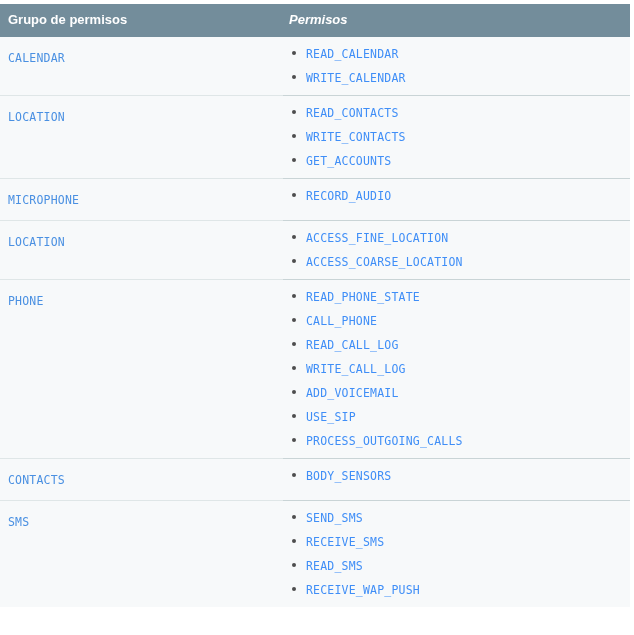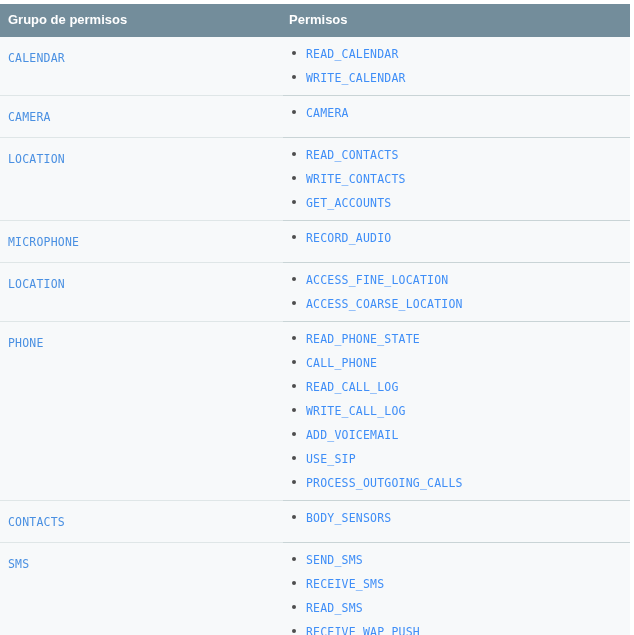--- a/index.html
+++ b/index.html
@@ -39,21 +39,21 @@
     font-family: "Liberation Sans", sans-serif;
     font-size: 13px;
     font-weight: bold;
     text-align: left;
     padding: 9px 0 10px 0;
     vertical-align: middle;
     line-height: 14px;
     border: none;
   }
   thead th.th-group { padding-left: 8px; margin-left: 48px; }
-  thead th.th-perms { padding-left: 6px; }
+  thead th.th-perms { padding-left: 6px; font-style: italic; }
 
   tbody td {
     background: #f7f9fa;
     vertical-align: top;
     padding: 0;
     border: none;
   }
 
   tbody tr td.cell-group {
     border-top: 1px solid #dfe6e7;
@@ -124,28 +124,20 @@
         <tr>
           <td class="cell-group"><span class="grp-name">CALENDAR</span></td>
           <td class="cell-perms">
             <ul class="perm-list">
               <li><span class="bullet"></span><span class="perm-name">READ_CALENDAR</span></li>
               <li><span class="bullet"></span><span class="perm-name">WRITE_CALENDAR</span></li>
             </ul>
           </td>
         </tr>
         <tr>
-          <td class="cell-group"><span class="grp-name">CAMERA</span></td>
-          <td class="cell-perms">
-            <ul class="perm-list">
-              <li><span class="bullet"></span><span class="perm-name">CAMERA</span></li>
-            </ul>
-          </td>
-        </tr>
-        <tr>
           <td class="cell-group"><span class="grp-name">LOCATION</span></td>
           <td class="cell-perms">
             <ul class="perm-list">
               <li><span class="bullet"></span><span class="perm-name">READ_CONTACTS</span></li>
               <li><span class="bullet"></span><span class="perm-name">WRITE_CONTACTS</span></li>
               <li><span class="bullet"></span><span class="perm-name">GET_ACCOUNTS</span></li>
             </ul>
           </td>
         </tr>
         <tr>

